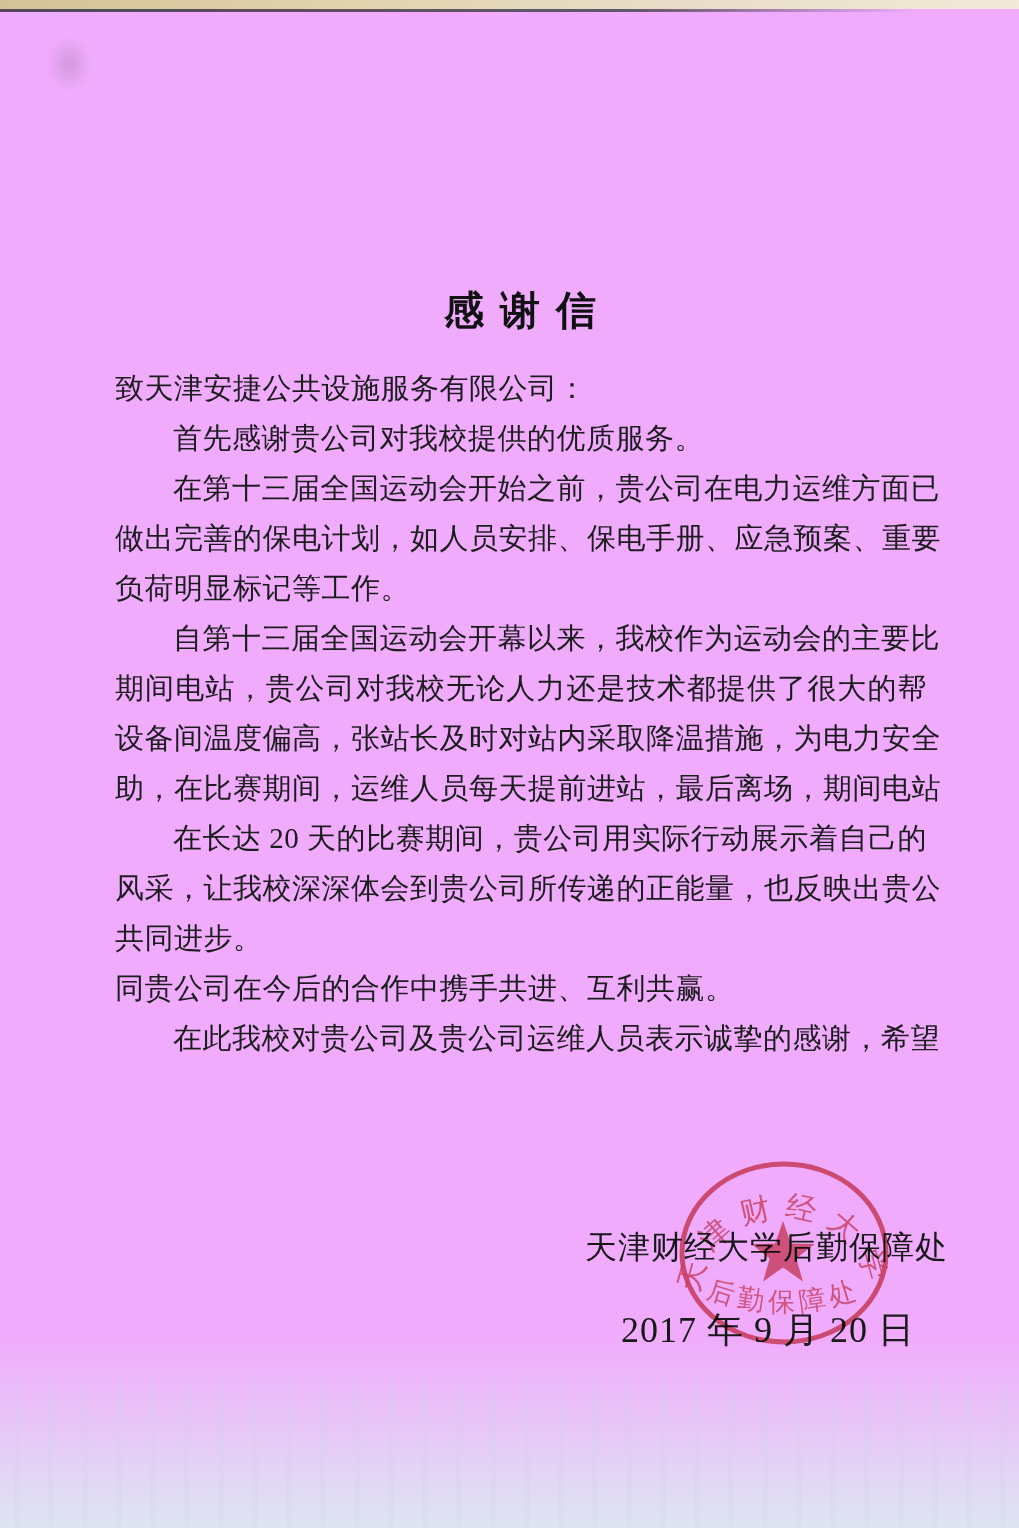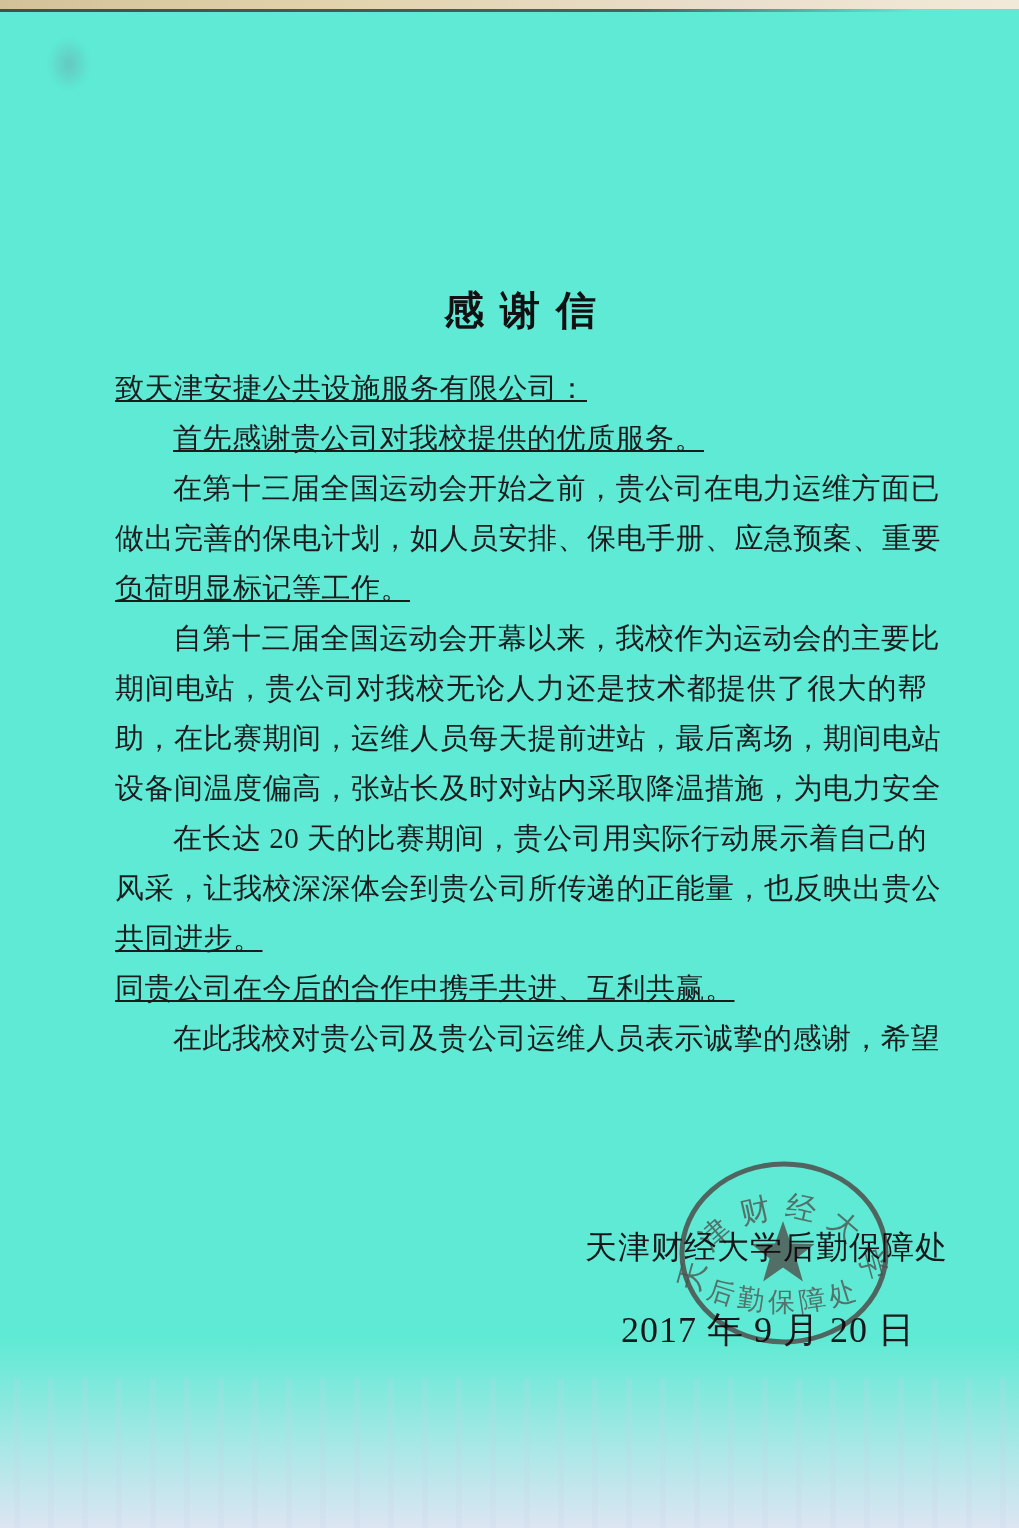--- a/index.html
+++ b/index.html
@@ -1,19 +1,19 @@
 <!DOCTYPE html>
 <html lang="zh"><head>
 <meta charset="utf-8">
 <style>
   html,body{margin:0;padding:0;background:#ffffff;}
   .page{
     position:relative;
     width:1019px;height:1528px;
-    background:#5eead4;
+    background:#f0abfc;
     overflow:hidden;
     font-family:"Liberation Serif","DejaVu Serif",serif;
     color:#1c1c1e;
   }
   
   .scan-edge-top{
     position:absolute;top:0;left:0;right:0;height:9px;
     background:linear-gradient(90deg,#d3c298 0%,#e2d4ae 35%,#e9decb 70%,#f2ead8 100%);
   }
   .scan-line{
@@ -44,21 +44,21 @@
   .letter-body{
     position:absolute;top:363px;left:115px;width:812px;
     font-size:29px;line-height:50px;
   }
   .line{
     text-align:justify;
     text-align-last:justify;
     white-space:nowrap;
     letter-spacing:.5px;
   }
-  .line.para-end{text-align-last:left;white-space:normal;text-decoration:underline;}
+  .line.para-end{text-align-last:left;white-space:normal;}
   .line.indent{text-indent:2em;}
   .signature{
     position:absolute;top:1226px;left:585px;
     font-size:32px;letter-spacing:1px;color:#18181b;font-family:Liberation Serif, serif;
   }
   .date{
     position:absolute;top:1306px;left:621px;
     font-size:36px;letter-spacing:1px;color:#18181b;
   }
   
@@ -80,22 +80,22 @@
   <h1 class="title">感 谢 信</h1>
 
   <div class="letter-body">
       <div class="line para-end">致天津安捷公共设施服务有限公司：</div>
       <div class="line indent para-end">首先感谢贵公司对我校提供的优质服务。</div>
       <div class="line indent">在第十三届全国运动会开始之前，贵公司在电力运维方面已</div>
       <div class="line">做出完善的保电计划，如人员安排、保电手册、应急预案、重要</div>
       <div class="line para-end">负荷明显标记等工作。</div>
       <div class="line indent">自第十三届全国运动会开幕以来，我校作为运动会的主要比</div>
       <div class="line">期间电站，贵公司对我校无论人力还是技术都提供了很大的帮</div>
+      <div class="line">设备间温度偏高，张站长及时对站内采取降温措施，为电力安全</div>
       <div class="line">助，在比赛期间，运维人员每天提前进站，最后离场，期间电站</div>
-      <div class="line">设备间温度偏高，张站长及时对站内采取降温措施，为电力安全</div>
       <div class="line indent">在长达 20 天的比赛期间，贵公司用实际行动展示着自己的</div>
       <div class="line">风采，让我校深深体会到贵公司所传递的正能量，也反映出贵公</div>
       <div class="line para-end">共同进步。</div>
       <div class="line para-end">同贵公司在今后的合作中携手共进、互利共赢。</div>
       <div class="line indent">在此我校对贵公司及贵公司运维人员表示诚挚的感谢，希望</div>
     </div>
 
   <div class="signature">天津财经大学后勤保障处</div>
   <div class="date">2017 年 9 月 20 日</div>
 

